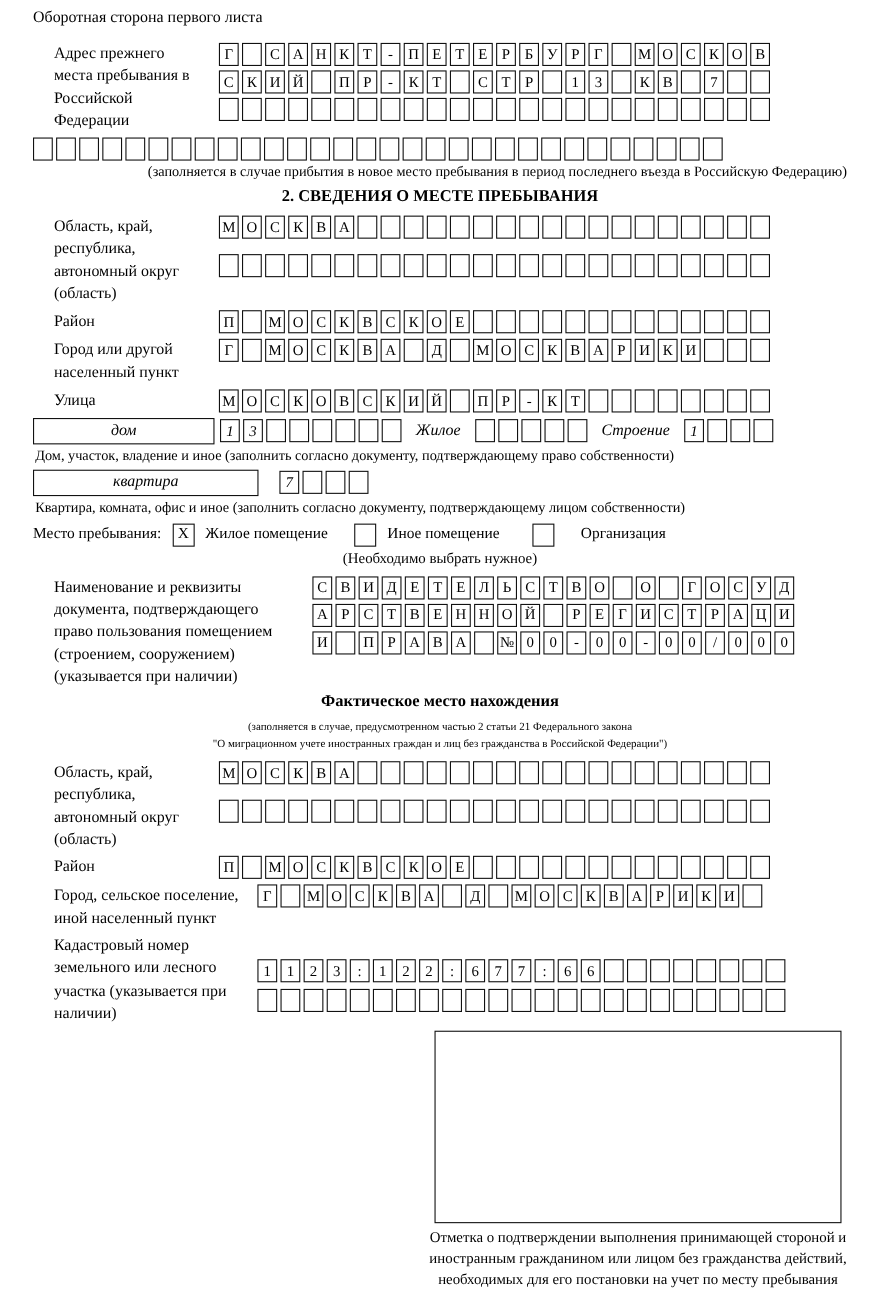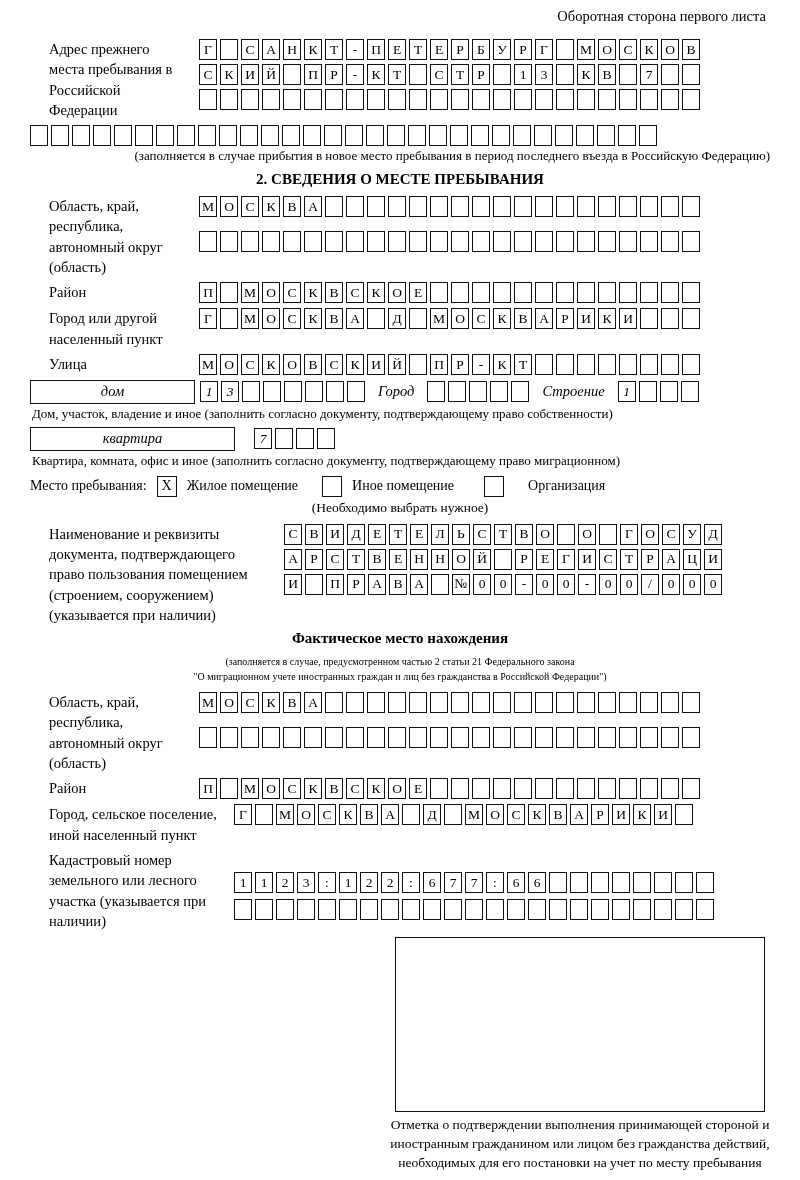--- a/index.html
+++ b/index.html
@@ -4,21 +4,21 @@
 <style>
   * { margin:0; padding:0; box-sizing:border-box; }
   html,body { background:#ffffff; }
   body {
     width:800px; height:1180px; overflow:hidden;
     font-family:"Liberation Serif","DejaVu Serif",serif;
     color:#000; font-size:14px;
   }
   .page { width:800px; height:1180px; padding:8px 30px 0 30px; }
 
-  .header-note { text-align:right; font-size:14.5px; padding-right:4px; }
+  .header-note { font-size:14.5px; padding-right:4px; }
 
   
   .cells { display:flex; gap:3px; }
   .cell {
     width:18px; height:21px; flex:none;
     border:1.5px solid #111;
     display:flex; align-items:center; justify-content:center;
     font-size:13.5px; line-height:1;
   }
   .rows { display:flex; flex-direction:column; gap:4px; }
@@ -338,21 +338,21 @@
     <div class="cells">
         <span class="cell">1</span>
         <span class="cell">3</span>
         <span class="cell"></span>
         <span class="cell"></span>
         <span class="cell"></span>
         <span class="cell"></span>
         <span class="cell"></span>
         <span class="cell"></span>
       </div>
-    <div class="inline-label">Город</div>
+    <div class="inline-label">Жилое</div>
     <div class="cells">
         <span class="cell"></span>
         <span class="cell"></span>
         <span class="cell"></span>
         <span class="cell"></span>
         <span class="cell"></span>
       </div>
     <div class="inline-label">Строение</div>
     <div class="cells">
         <span class="cell">1</span>
@@ -365,21 +365,21 @@
 
   <div class="inline-row">
     <div class="widebox" style="width:205px;">квартира</div>
     <div class="cells" style="margin-left:14px;">
         <span class="cell">7</span>
         <span class="cell"></span>
         <span class="cell"></span>
         <span class="cell"></span>
       </div>
   </div>
-  <div class="caption left">Квартира, комната, офис и иное (заполнить согласно документу, подтверждающему право миграционном)</div>
+  <div class="caption left">Квартира, комната, офис и иное (заполнить согласно документу, подтверждающему лицом собственности)</div>
 
   <div class="stay-row">
     <span>Место пребывания:</span>
     <span class="chk">X</span>
     <span>Жилое помещение</span>
     <span class="chk" style="margin-left:14px;"></span>
     <span>Иное помещение</span>
     <span class="chk" style="margin-left:20px;"></span>
     <span style="margin-left:14px;">Организация</span>
   </div>

